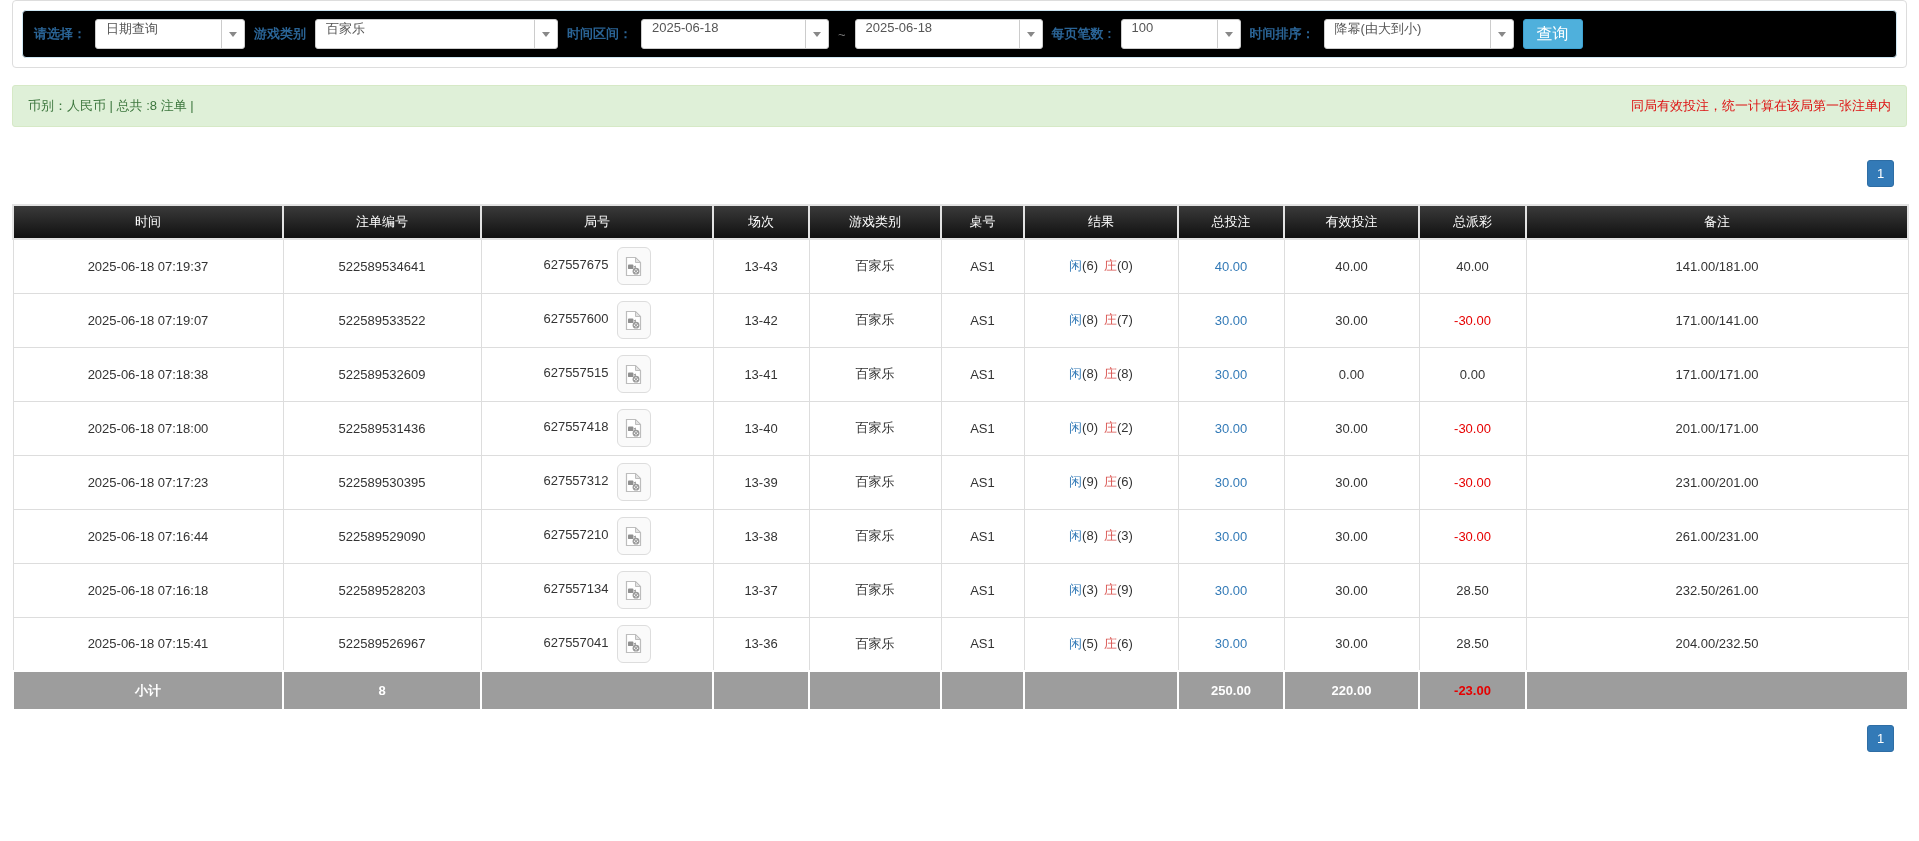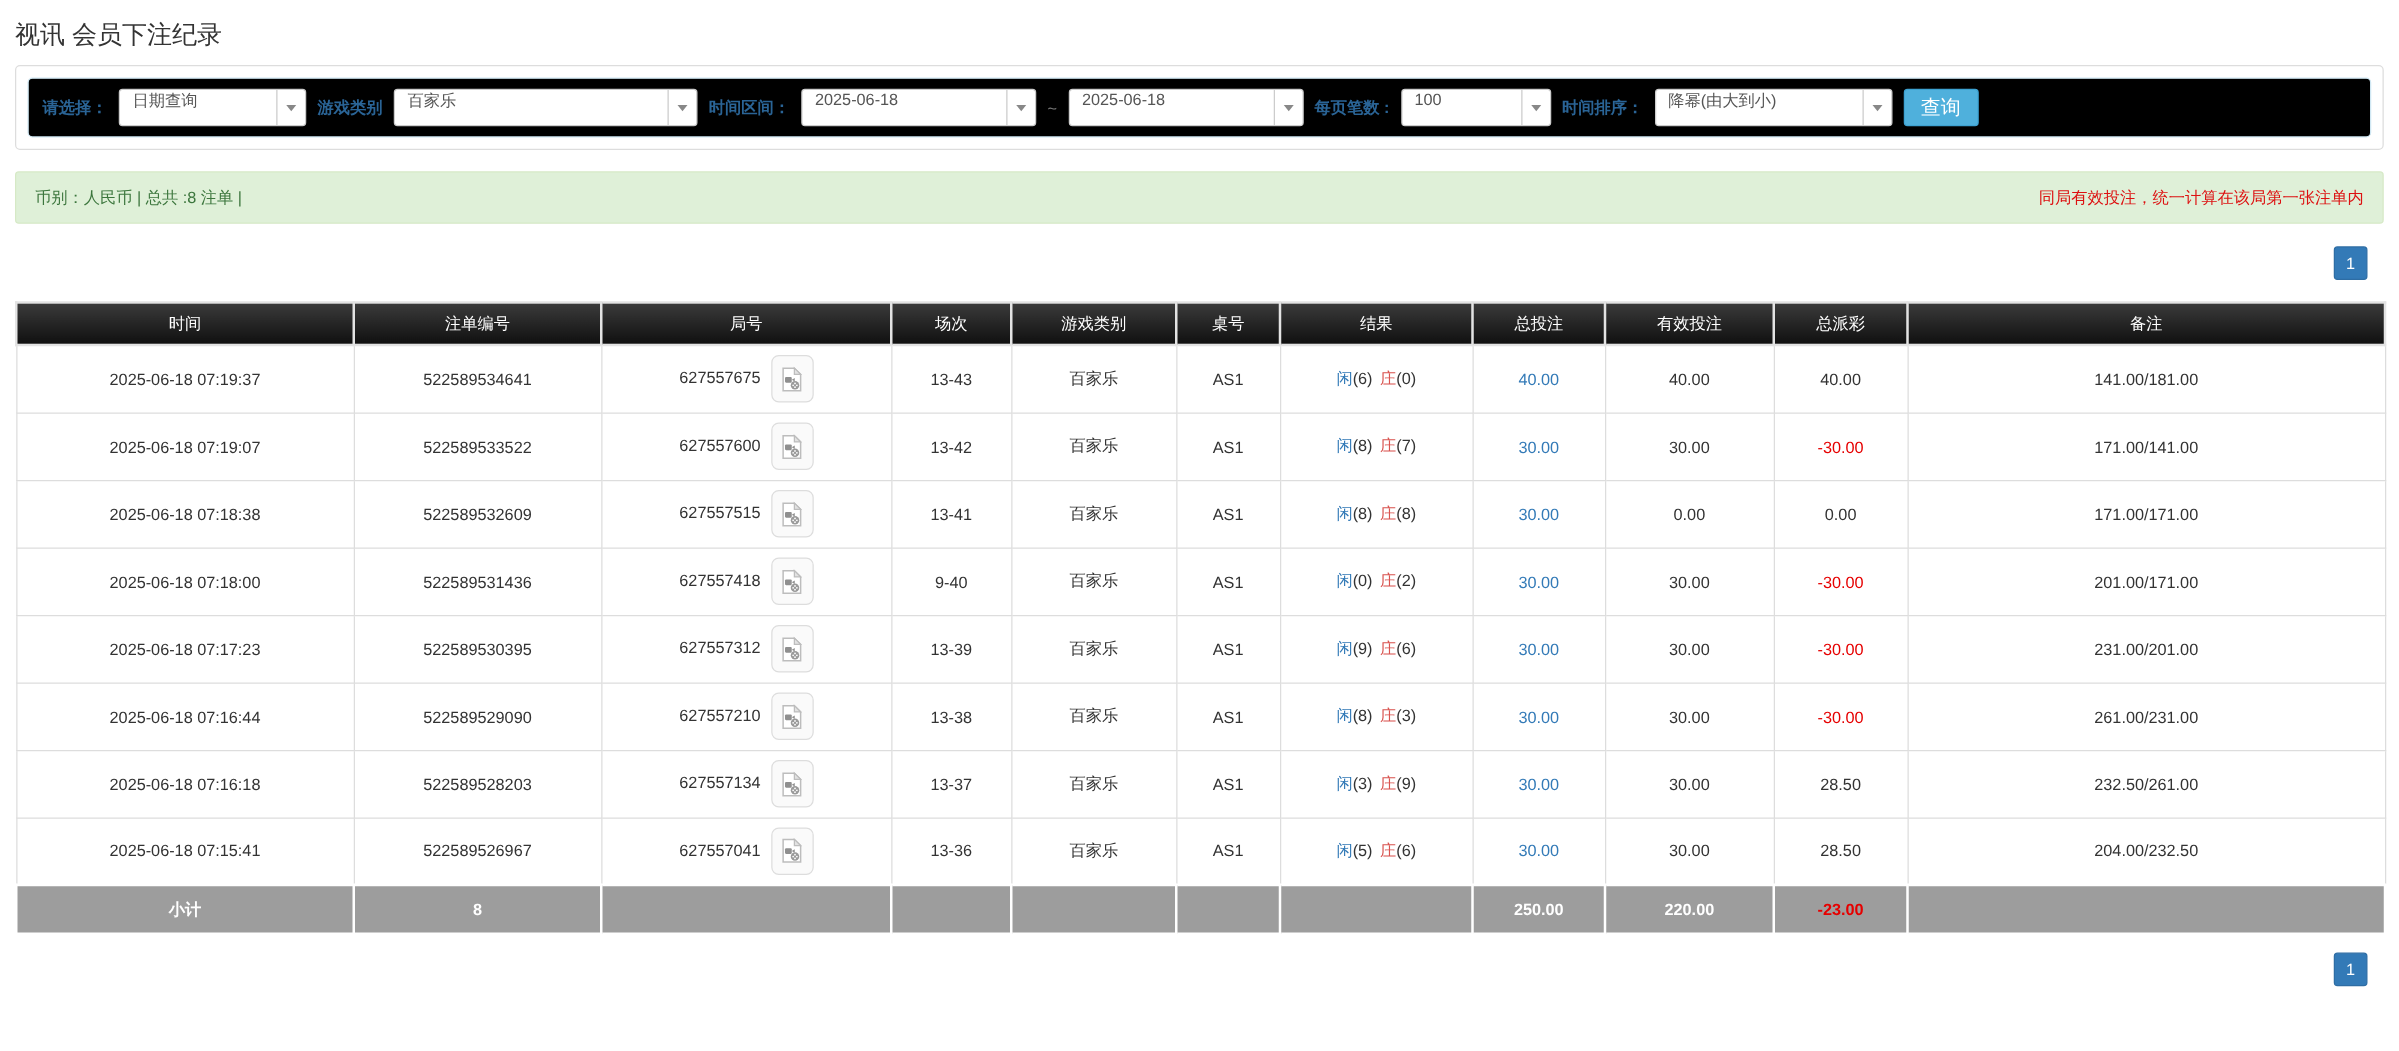--- a/index.html
+++ b/index.html
@@ -89,21 +89,21 @@
   .summary-bar {
     background: #dff0d8;
     border: 1px solid #d6e9c6;
     border-radius: 3px;
     height: 42px;
     display: flex;
     align-items: center;
     justify-content: space-between;
     padding: 0 15px;
     font-size: 13px;
-    margin-bottom: 18px;
+    margin-bottom: 33px;
   }
   .summary-left  { color: #3c763d; }
   .summary-right { color: #dd1111; }
 
   
   .pagination-row {
     display: flex;
     justify-content: flex-end;
     padding-right: 13px;
     margin-bottom: 17px;
@@ -169,21 +169,20 @@
     margin-left: 8px;
     cursor: pointer;
     padding: 0;
   }
 </style>
 </head>
 <body>
 
 <div class="page">
 
-  <h1 class="page-title">视讯 会员下注纪录</h1>
 
   <div class="filter-panel">
     <div class="filter-bar">
       <span class="flabel">请选择：</span>
       <div class="combo w-select">
         <span class="val">日期查询</span>
         <span class="arrow-box">
             <span class="caret"></span>
           </span>
       </div>
@@ -385,21 +384,21 @@
                   <path d="M8.4 10.8 l2.4 -1.4 v2.8 z" fill="#8f8f8f"></path>
                   <circle cx="11" cy="15.2" r="3.4" fill="#9a9a9a"></circle>
                   <circle cx="11" cy="13.7" r="0.7" fill="#fff"></circle>
                   <circle cx="9.5" cy="15.2" r="0.7" fill="#fff"></circle>
                   <circle cx="12.5" cy="15.2" r="0.7" fill="#fff"></circle>
                   <circle cx="11" cy="16.7" r="0.7" fill="#fff"></circle>
                 </svg>
               </span>
             </button>
     </td>
-    <td>9-40</td>
+    <td>13-40</td>
     <td>百家乐</td>
     <td>AS1</td>
     <td>
       <span class="player">闲</span><span>(0)</span><span class="banker">庄</span><span>(2)</span>
     </td>
     <td>
       <a class="bet-link">30.00</a>
     </td>
     <td>30.00</td>
     <td class="neg">-30.00</td>

